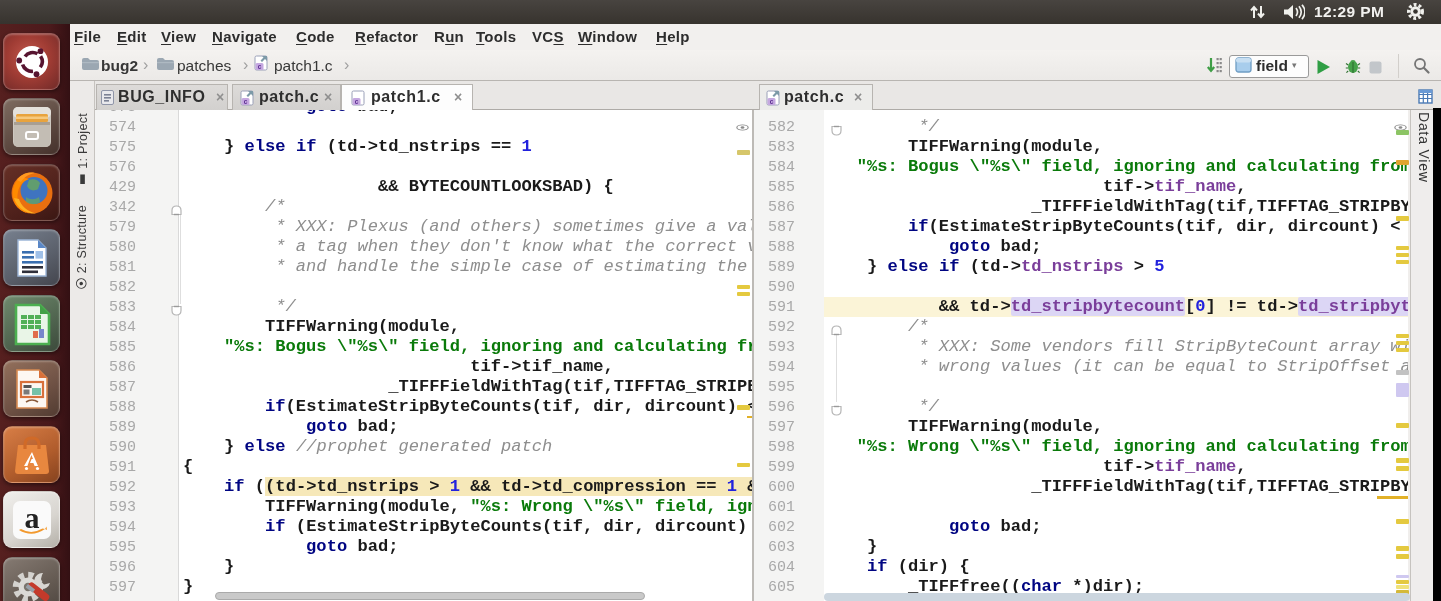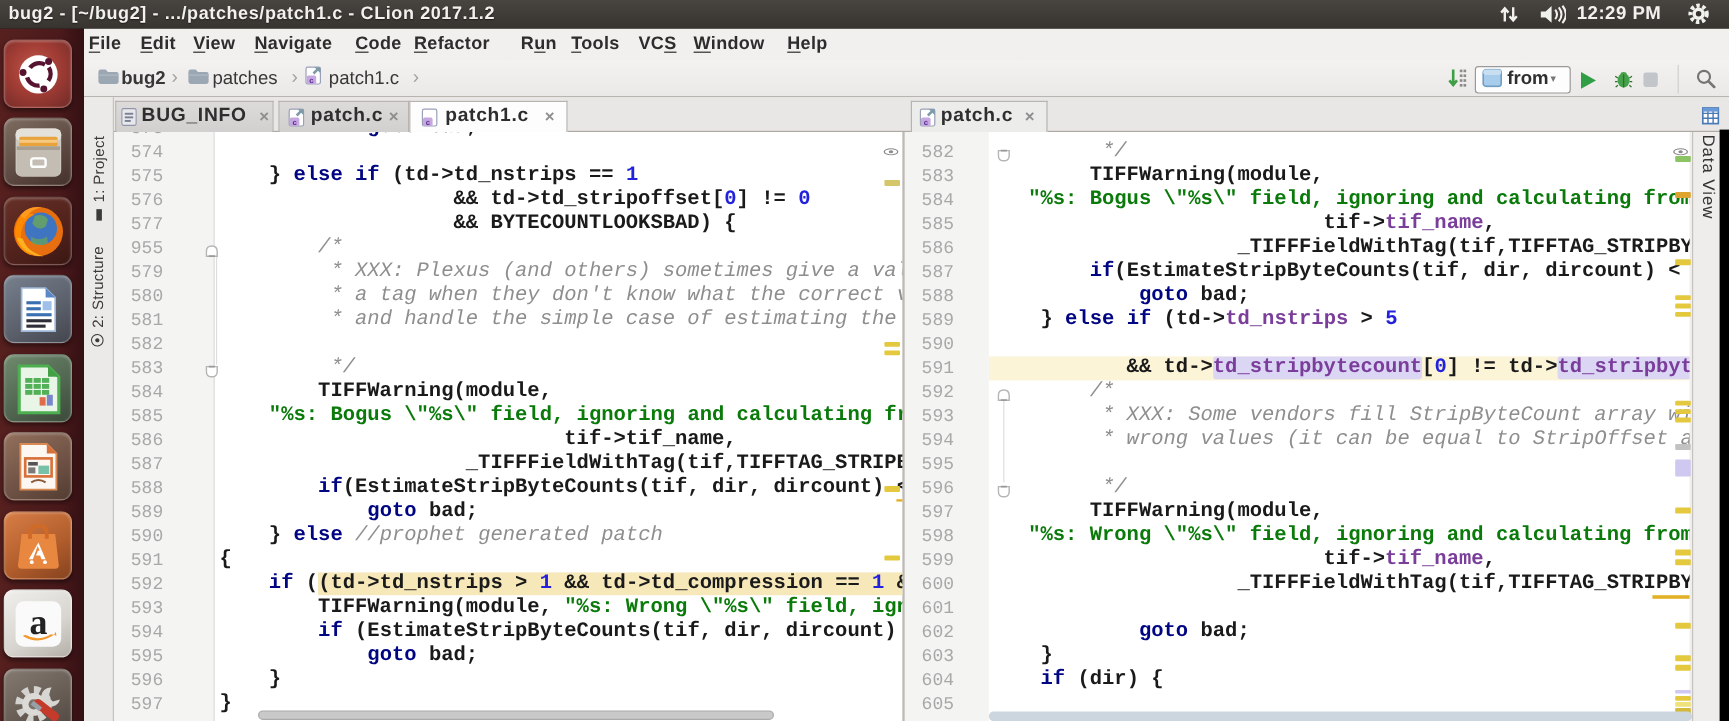--- a/index.html
+++ b/index.html
@@ -45,21 +45,20 @@
 .mk{position:absolute;width:13px;border-radius:1px;z-index:6}
 .fold{position:absolute;z-index:5}
 .foldline{position:absolute;width:1px;background:#dedede;z-index:4}
 .hthumb{position:absolute;border-radius:4px;z-index:7}
 .combo{position:absolute;left:1229px;top:55px;width:80px;height:23px;background:#fdfdfd;border:1px solid #9a9a9a;border-radius:3px}
 .eyewrap{position:absolute;z-index:6}
 </style></head>
 <body>
 <div id="ide"></div>
 <div id="topbar">
- <span class="t">bug2 - [~/bug2] - .../patches/patch1.c - CLion 2017.1.2</span>
  <span class="abs" style="left:1248px;top:4px"><svg width="19" height="16" viewBox="0 0 19 16">
         <path d="M6 14 V4 M3 6.5 L6 3 L9 6.5" fill="none" stroke="#f0f0ec" stroke-width="2"></path>
         <path d="M13 2 V12 M10 9.5 L13 13 L16 9.5" fill="none" stroke="#f0f0ec" stroke-width="2"></path>
       </svg></span>
  <span class="abs" style="left:1283px;top:4px"><svg width="22" height="16" viewBox="0 0 22 16">
         <path d="M1 5.5 h4 l5 -4.5 v14 l-5 -4.5 h-4 z" fill="#f0f0ec"></path>
         <path d="M13 4 q3 4 0 8 M16 2.2 q4.5 5.8 0 11.6 M19 0.8 q6 7.2 0 14.4" fill="none" stroke="#f0f0ec" stroke-width="1.7"></path>
       </svg></span>
  <span id="clock">12:29 PM</span>
  <span class="abs" style="left:1406px;top:2px"><svg width="19" height="19" viewBox="0 0 19 19">
@@ -173,21 +172,21 @@
         <rect x="19" y="21" width="9" height="4" transform="rotate(38 19 21)" fill="#98a0a8"></rect>
       </svg>
     </div>
   </div>
 <div id="menubar">
     <span class="mi" style="left:4px"><u>F</u>ile</span>
 <span class="mi" style="left:47px"><u>E</u>dit</span>
 <span class="mi" style="left:91px"><u>V</u>iew</span>
 <span class="mi" style="left:142px"><u>N</u>avigate</span>
 <span class="mi" style="left:226px"><u>C</u>ode</span>
-<span class="mi" style="left:275px"><u>R</u>efactor</span>
+<span class="mi" style="left:285px"><u>R</u>efactor</span>
 <span class="mi" style="left:364px">R<u>u</u>n</span>
 <span class="mi" style="left:406px"><u>T</u>ools</span>
 <span class="mi" style="left:462px">VC<u>S</u></span>
 <span class="mi" style="left:508px"><u>W</u>indow</span>
 <span class="mi" style="left:586px"><u>H</u>elp</span>
   </div>
 <div id="toolbar"></div>
 <span class="abs" style="left:81px;top:57px"><svg width="18" height="14" viewBox="0 0 18 14">
       <path d="M1 3 q0 -2 2 -2 h4 l2 2 h7 q2 0 2 2 v6 q0 2 -2 2 h-13 q-2 0 -2 -2 z" fill="#9ba7b2"></path>
       <rect x="1" y="5" width="17" height="1.2" fill="#aeb9c2"></rect>
@@ -219,21 +218,21 @@
         <rect x="13.6" y="10" width="2.2" height="2.2"></rect>
         <rect x="10.5" y="14" width="2.2" height="2.2"></rect>
         <rect x="13.6" y="14" width="2.2" height="2.2"></rect>
       </g>
     </svg></span>
 <div class="combo"></div>
 <span class="abs" style="left:1235px;top:57px"><svg width="17" height="16" viewBox="0 0 17 16">
       <rect x="1" y="1" width="15" height="14" rx="2.5" fill="#a8cdec" stroke="#6f9dc4" stroke-width="1.3"></rect>
       <rect x="1" y="1" width="15" height="4.5" rx="2" fill="#c8dff2"></rect>
     </svg></span>
-<span class="abs" style="left:1256px;top:57px;font-size:15.5px;font-weight:bold;color:#2e2e2e">from</span>
+<span class="abs" style="left:1256px;top:57px;font-size:15.5px;font-weight:bold;color:#2e2e2e">field</span>
 <span class="abs" style="left:1292px;top:60px;font-size:9px;color:#777">▾</span>
 <div class="abs" style="left:1398px;top:54px;width:1px;height:24px;background:#d2cfcb"></div>
 <span class="abs" style="left:1316px;top:59px"><svg width="15" height="16" viewBox="0 0 15 16">
       <path d="M1.5 1 L14 8 L1.5 15 Z" fill="#2f9e44"></path>
     </svg></span>
 <span class="abs" style="left:1345px;top:58px"><svg width="16" height="16" viewBox="0 0 16 16">
       <ellipse cx="8" cy="9" rx="5" ry="6" fill="#46a24a"></ellipse>
       <ellipse cx="8" cy="4" rx="2.6" ry="2" fill="#46a24a"></ellipse>
       <path d="M8 4 v11 M3.2 7 L1 5.5 M12.8 7 L15 5.5 M3 10 H0.8 M13 10 H15.2 M3.2 13 L1.4 14.6 M12.8 13 L14.6 14.6" stroke="#2e6e30" stroke-width="1.1"></path>
     </svg></span>
@@ -295,22 +294,22 @@
 <div id="rstrip"></div>
 <span class="vlabel2" style="left:1416px;top:112px">Data View</span>
 <div id="blackcorner"></div>
 
 <div class="gutter" style="left:95px;width:84px">
     <div style="position:relative;width:41px;height:100%">
       <div class="num" style="top:-11px">573</div>
 <div class="num" style="top:9px">574</div>
 <div class="num" style="top:29px">575</div>
 <div class="num" style="top:49px">576</div>
-<div class="num" style="top:69px">577</div>
-<div class="num" style="top:89px">955</div>
+<div class="num" style="top:69px">429</div>
+<div class="num" style="top:89px">342</div>
 <div class="num" style="top:109px">579</div>
 <div class="num" style="top:129px">580</div>
 <div class="num" style="top:149px">581</div>
 <div class="num" style="top:169px">582</div>
 <div class="num" style="top:189px">583</div>
 <div class="num" style="top:209px">584</div>
 <div class="num" style="top:229px">585</div>
 <div class="num" style="top:249px">586</div>
 <div class="num" style="top:269px">587</div>
 <div class="num" style="top:289px">588</div>
@@ -322,21 +321,20 @@
 <div class="num" style="top:409px">594</div>
 <div class="num" style="top:429px">595</div>
 <div class="num" style="top:449px">596</div>
 <div class="num" style="top:469px">597</div>
     </div>
   </div>
 <div class="sep" style="left:178px"></div>
 <div class="pane" id="paneL" style="left:179px;width:573px;padding-left:4px">
 <div class="l" style="top:-13px">            <b class="k">goto</b> bad;</div>
 <div class="l" style="top:27px">    } <b class="k">else</b> <b class="k">if</b> (td-&gt;td_nstrips == <span class="n">1</span></div>
-<div class="l" style="top:47px">                   &amp;&amp; td-&gt;td_stripoffset[<span class="n">0</span>] != <span class="n">0</span></div>
 <div class="l" style="top:67px">                   &amp;&amp; BYTECOUNTLOOKSBAD) {</div>
 <div class="l" style="top:87px">        <span class="c">/*</span></div>
 <div class="l" style="top:107px">         <span class="c">* XXX: Plexus (and others) sometimes give a value of</span></div>
 <div class="l" style="top:127px">         <span class="c">* a tag when they don't know what the correct value is</span></div>
 <div class="l" style="top:147px">         <span class="c">* and handle the simple case of estimating the size of</span></div>
 <div class="l" style="top:187px">         <span class="c">*/</span></div>
 <div class="l" style="top:207px">        TIFFWarning(module,</div>
 <div class="l" style="top:227px">    <b class="s">"%s: Bogus \"%s\" field, ignoring and calculating from imageleng</b></div>
 <div class="l" style="top:247px">                            tif-&gt;tif_name,</div>
 <div class="l" style="top:267px">                    _TIFFFieldWithTag(tif,TIFFTAG_STRIPBYTECOUNTS),</div>
@@ -415,20 +413,21 @@
 <div class="l" style="top:227px">         <span class="c">* XXX: Some vendors fill StripByteCount array with</span></div>
 <div class="l" style="top:247px">         <span class="c">* wrong values (it can be equal to StripOffset array in</span></div>
 <div class="l" style="top:287px">         <span class="c">*/</span></div>
 <div class="l" style="top:307px">        TIFFWarning(module,</div>
 <div class="l" style="top:327px">   <b class="s">"%s: Wrong \"%s\" field, ignoring and calculating from imageleng</b></div>
 <div class="l" style="top:347px">                           tif-&gt;<span class="f">tif_name</span>,</div>
 <div class="l" style="top:367px">                    _TIFFFieldWithTag(tif,TIFFTAG_STRIPBYTECOUNTS),</div>
 <div class="l" style="top:407px">            <b class="k">goto</b> bad;</div>
 <div class="l" style="top:427px">    }</div>
 <div class="l" style="top:447px">    <b class="k">if</b> (dir) {</div>
+<div class="l" style="top:467px">        _TIFFfree((<b class="k">char</b> *)dir);</div>
 </div>
 <div class="foldline" style="left:836px;top:332px;height:70px"></div>
 <span class="fold" style="left:831px;top:122px"><svg width="11" height="11" viewBox="0 0 11 11">
       <path d="M1 5.5 q0 4.5 4.5 4.5 t4.5 -4.5 l0 -4 l-9 0 z" fill="#fff" stroke="#b5b5b5" stroke-width="1.2"></path>
       <line x1="3" y1="1.5" x2="8" y2="1.5" stroke="#9a9a9a" stroke-width="1.4"></line>
     </svg></span>
 <span class="fold" style="left:831px;top:322px"><svg width="11" height="11" viewBox="0 0 11 11">
       <path d="M1 5.5 q0 -4.5 4.5 -4.5 t4.5 4.5 l0 4 l-9 0 z" fill="#fff" stroke="#b5b5b5" stroke-width="1.2"></path>
       <line x1="3" y1="9.5" x2="8" y2="9.5" stroke="#9a9a9a" stroke-width="1.4"></line>
     </svg></span>

